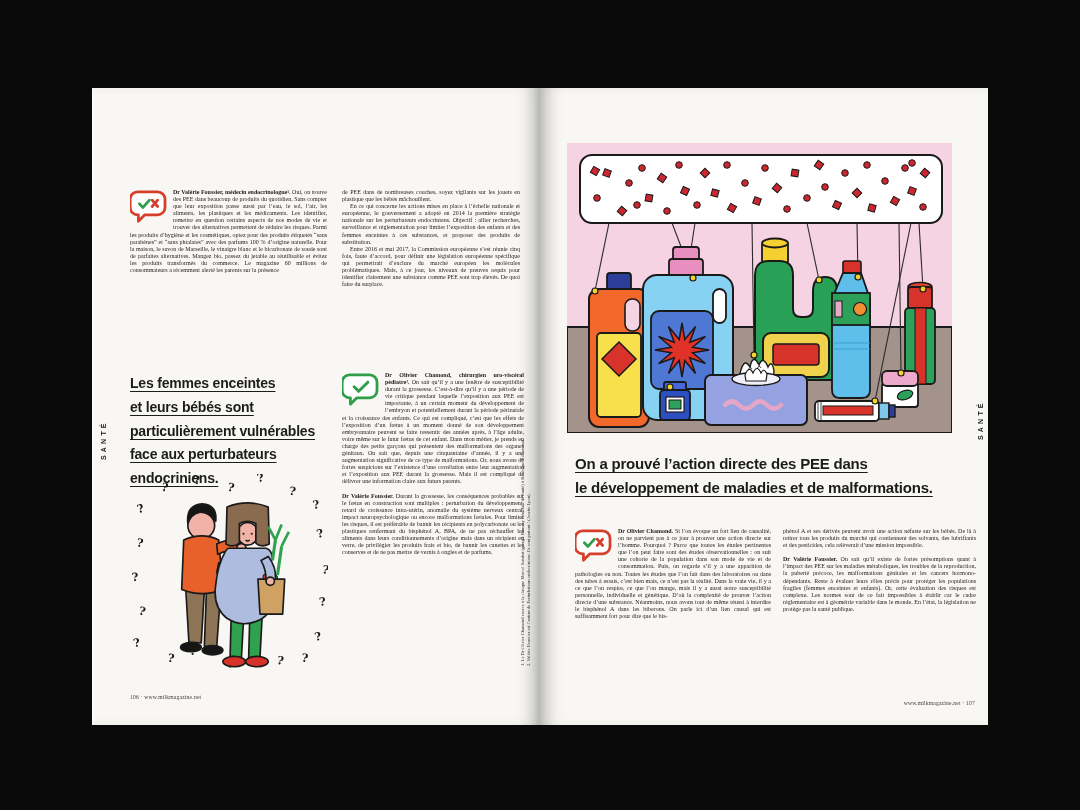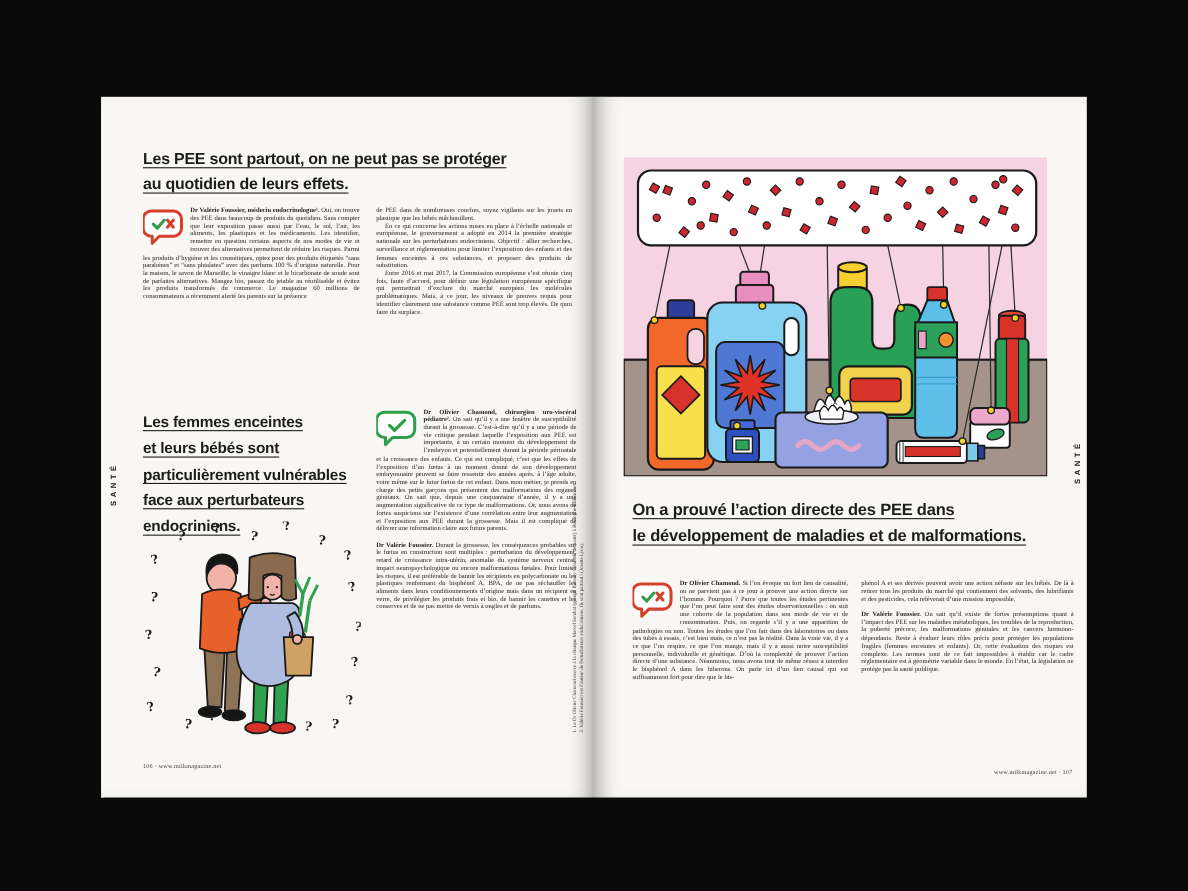--- a/index.html
+++ b/index.html
@@ -31,22 +31,20 @@
 </style>
 </head>
 <body>
 
 <div class="stage">
   <div class="spread">
 
     <div class="page pleft">
       <div class="vlabel" style="left:8px;top:372px;">SANTÉ</div>
 
-      <div class="headline h1a">Les PEE sont partout, on ne peut pas se protéger
-au quotidien de leurs effets.</div>
 
       <div class="col" style="left:38px;top:101px;width:197px;">
         <p>
           <span class="bubble">
             <svg viewBox="0 0 40 36" width="37" height="33">
               <path d="M10 2 h20 a8 8 0 0 1 8 8 v9 a8 8 0 0 1 -8 8 h-14 l-7 7 v-7 h-1 a8 8 0 0 1 -8 -8 v-9 a8 8 0 0 1 8 -8 z" fill="#fff" stroke="#d4402c" stroke-width="3" stroke-linejoin="round"></path>
               <path d="M10 15 l4 4 l7 -8" stroke="#2f9e48" stroke-width="3" fill="none" stroke-linecap="round" stroke-linejoin="round"></path>
               <path d="M24 11 l6 7 M30 11 l-6 7" stroke="#d4402c" stroke-width="3" fill="none" stroke-linecap="round"></path>
             </svg>
           </span>

